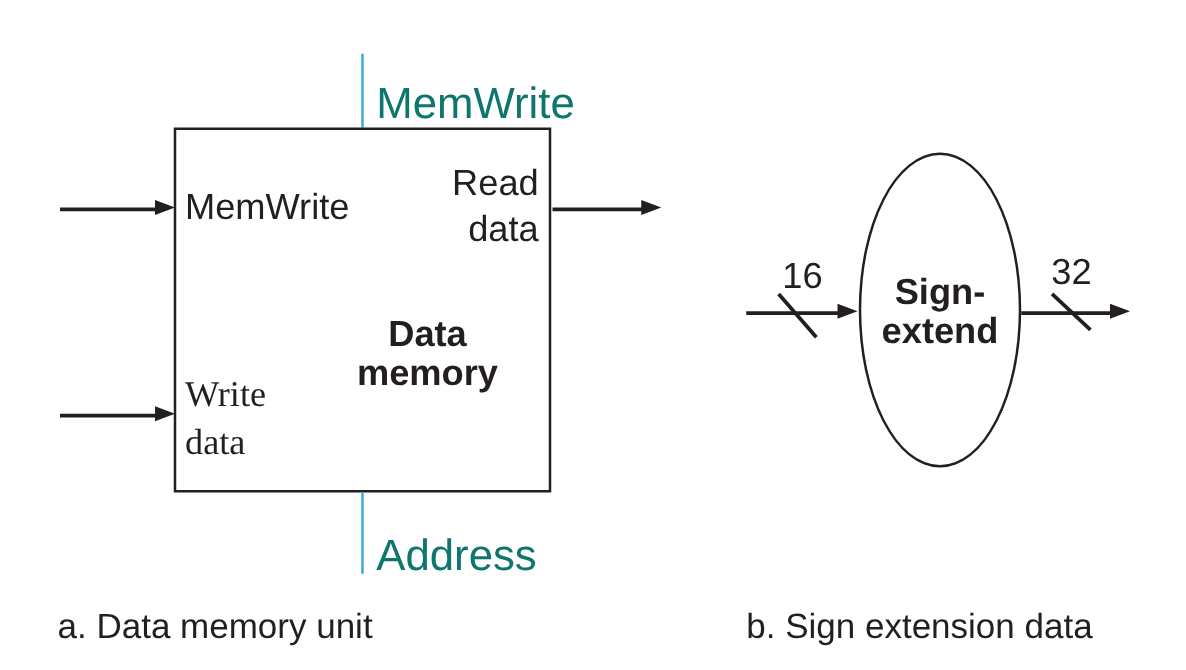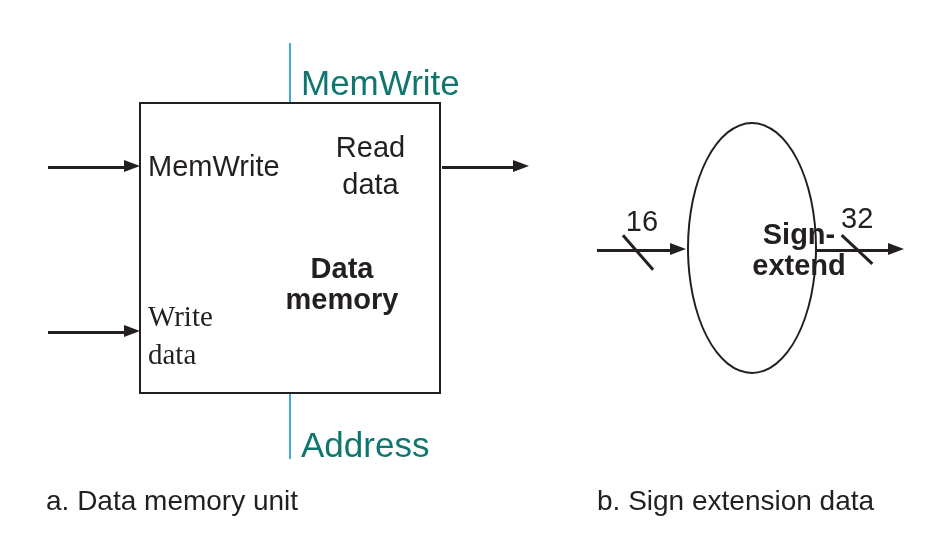--- a/index.html
+++ b/index.html
@@ -89,21 +89,21 @@
       <div class="abs hline" style="left:48px; top:331px; width:78px;"></div>
       <div class="abs arrowhead" style="left:124px; top:325px;"></div>
     </div>
 
     <div>
       <div class="abs hline" style="left:442px; top:166px; width:72px;"></div>
       <div class="abs arrowhead" style="left:513px; top:160px;"></div>
     </div>
 
     <div class="abs label" style="left:148px; top:151px;">MemWrite</div>
-    <div class="abs label" style="left:310px; top:129px; width:121px; text-align:center; line-height:37px;">Read
+    <div class="abs label" style="left:310px; top:129px; width:121px; text-align:right; line-height:37px;">Read
 data</div>
     <div class="abs label" style="left:148px; top:297px; line-height:38px;font-family:Liberation Serif, serif;">Write
 data</div>
 
     <div class="abs label bold" style="left:262px; top:253px; width:160px; text-align:center; line-height:31px;">Data
 memory</div>
 
     <div class="abs control-line" style="left:289px; top:394px; height:65px;"></div>
     <div class="abs control-text" style="left:301px; top:416px;">Address</div>
 
@@ -114,21 +114,21 @@
 
     <div class="abs" id="sign-ellipse"></div>
 
     <div>
       <div class="abs hline" style="left:597px; top:249px; width:75px;"></div>
       <div class="abs arrowhead" style="left:670px; top:243px;"></div>
       <div class="abs slash" style="left:615px; top:251px; width:46px; transform:rotate(49deg);"></div>
     </div>
     <div class="abs label" style="left:624px; top:206px; width:36px; text-align:center;">16</div>
 
-    <div class="abs label bold" style="left:687px; top:219px; width:130px; text-align:center; line-height:31px;padding-left:47px;">Sign-
+    <div class="abs label bold" style="left:687px; top:219px; width:130px; text-align:center; line-height:31px;">Sign-
 extend</div>
 
     <div>
       <div class="abs hline" style="left:817px; top:249px; width:72px;"></div>
       <div class="abs arrowhead" style="left:888px; top:243px;"></div>
       <div class="abs slash" style="left:836px; top:248px; width:42px; transform:rotate(43deg);"></div>
     </div>
     <div class="abs label" style="left:841px; top:203px; width:36px; text-align:left;">32</div>
 
     <div class="abs caption" style="left:597px; top:486px;">b. Sign extension data</div>

